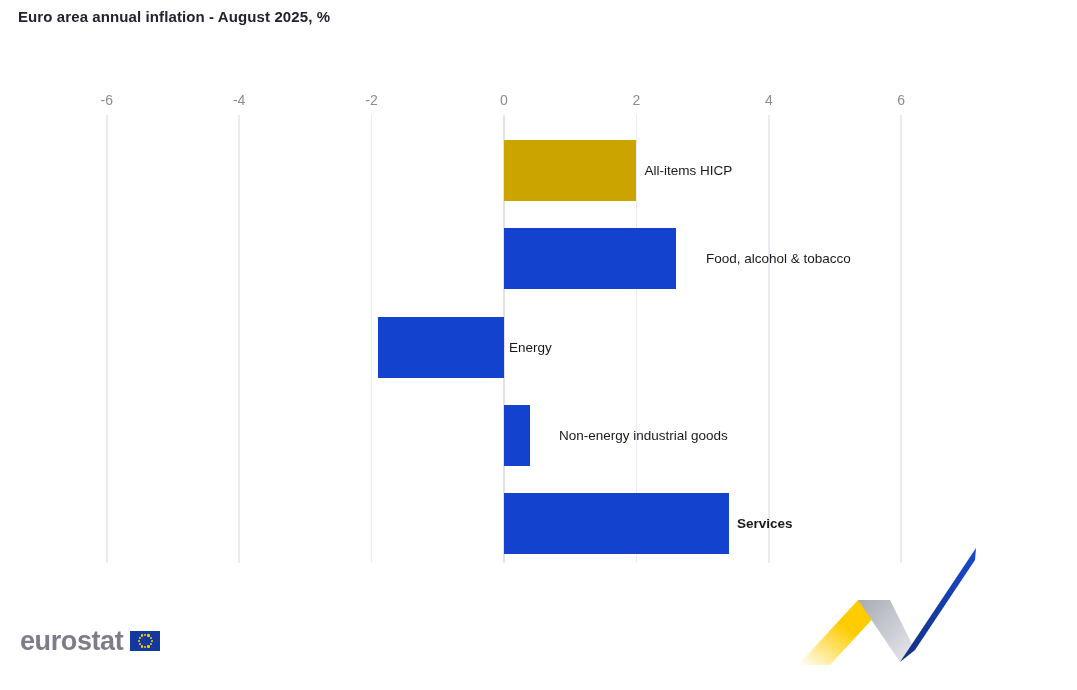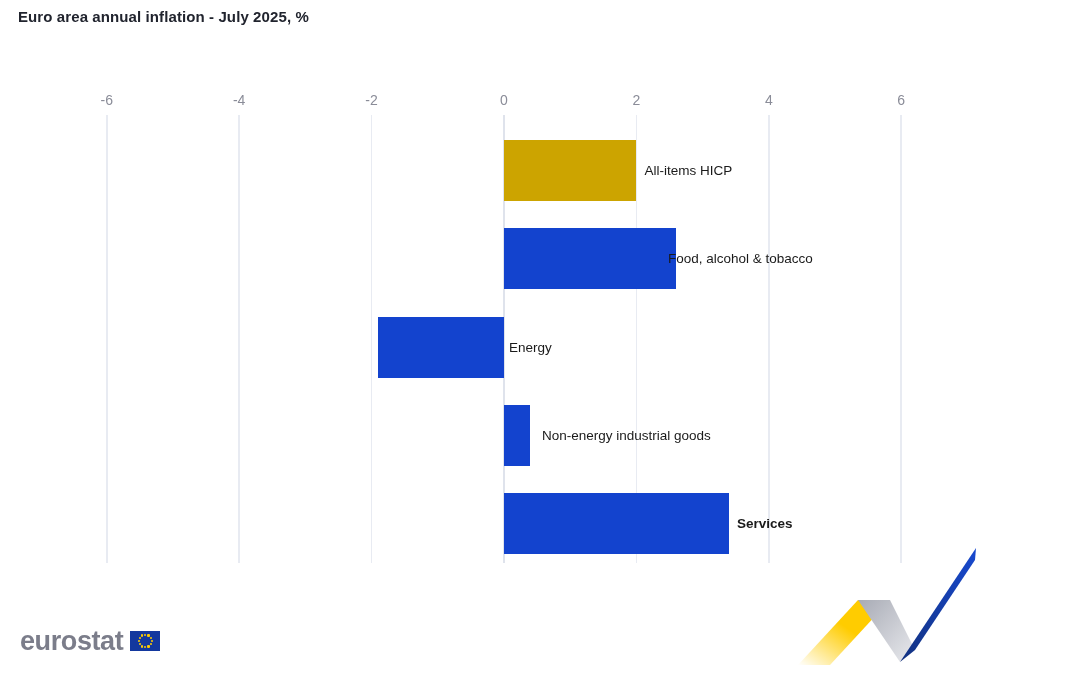--- a/index.html
+++ b/index.html
@@ -112,21 +112,21 @@
     left: 780px;
     top: 540px;
     width: 297px;
     height: 150px;
     pointer-events: none;
   }
 </style>
 </head>
 <body>
 
-<div id="chart-title">Euro area annual inflation - July 2025, %</div>
+<div id="chart-title">Euro area annual inflation - August 2025, %</div>
 
 <div id="plot-area">
   <div id="gridlines">
       <div class="gridline" style="left: 106.05px;"></div>
       <div class="gridline" style="left: 238.45px;"></div>
       <div class="gridline" style="left: 370.85px;"></div>
       <div class="gridline zero" style="left: 503.25px;"></div>
       <div class="gridline" style="left: 635.65px;"></div>
       <div class="gridline" style="left: 768.05px;"></div>
       <div class="gridline" style="left: 900.45px;"></div>
@@ -137,25 +137,25 @@
       <div class="axis-tick-label" style="left: 371.6px;">-2</div>
       <div class="axis-tick-label" style="left: 504px;">0</div>
       <div class="axis-tick-label" style="left: 636.4px;">2</div>
       <div class="axis-tick-label" style="left: 768.8px;">4</div>
       <div class="axis-tick-label" style="left: 901.2px;">6</div>
     </div>
   <div id="bars-layer">
       <div class="bar gold" style="left: 504px; width: 132.4px; top: 140px; background: rgb(204, 164, 0);"></div>
       <div class="bar-label" style="top: 140px; left: 644.4px;">All-items HICP</div>
       <div class="bar blue" style="left: 504px; width: 172.12px; top: 228px; background: rgb(19, 67, 206);"></div>
-      <div class="bar-label" style="top: 228px; left: 668px;">Food, alcohol &amp; tobacco</div>
+      <div class="bar-label" style="top: 228px; left: 706px;">Food, alcohol &amp; tobacco</div>
       <div class="bar blue" style="left: 378.22px; width: 125.78px; top: 317px; background: rgb(19, 67, 206);"></div>
       <div class="bar-label" style="top: 317px; left: 509px; text-align: right;">Energy</div>
       <div class="bar blue" style="left: 504px; width: 26.48px; top: 405px; background: rgb(19, 67, 206);"></div>
-      <div class="bar-label" style="top: 405px; left: 542px;">Non-energy industrial goods</div>
+      <div class="bar-label" style="top: 405px; left: 559px;">Non-energy industrial goods</div>
       <div class="bar blue" style="left: 504px; width: 225.08px; top: 493px; background: rgb(19, 67, 206);"></div>
       <div class="bar-label" style="top: 493px; left: 737.08px; font-weight: bold;">Services</div>
     </div>
 </div>
 
 <div id="eurostat-logo">
   <span id="eurostat-wordmark">eurostat</span>
   <span id="eu-flag">
       <span class="star" style="left: 13.9px; top: 2.6px;"></span>
       <span class="star" style="left: 17.05px; top: 3.44404px;"></span>

